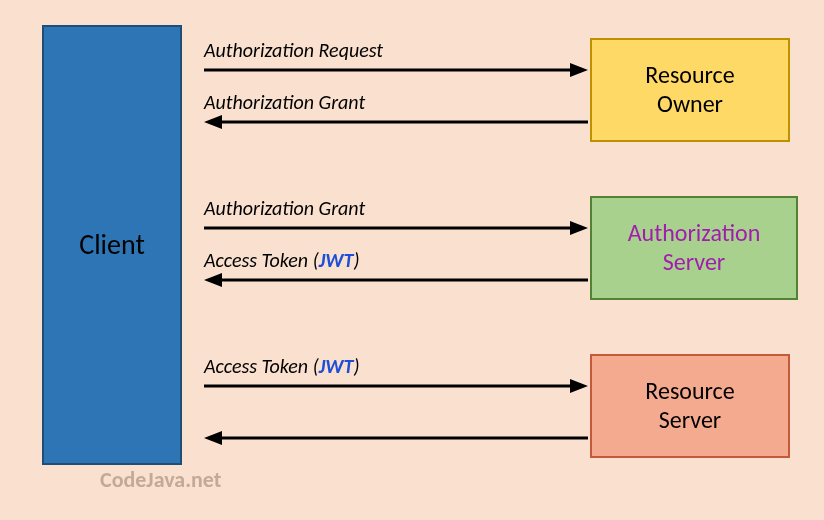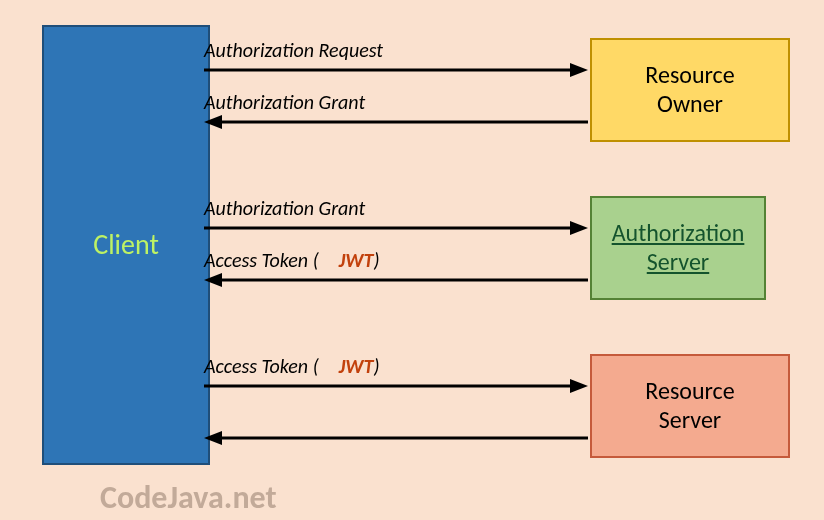--- a/index.html
+++ b/index.html
@@ -19,47 +19,46 @@
     display: flex;
     align-items: center;
     justify-content: center;
     text-align: center;
     box-sizing: border-box;
     line-height: 1.2;
   }
   .client {
     left: 42px;
     top: 25px;
-    width: 168px;
+    width: 140px;
     height: 440px;
     background: #2e75b6;
     border-color: #1f4e79;
-    color: #bef264;
+    color: #000000;
     font-size: 28px;
   }
   .resource-owner {
     left: 590px;
     top: 38px;
     width: 200px;
     height: 104px;
     background: #ffd966;
     border-color: #bf9000;
     color: #000;
     font-size: 24px;
   }
   .auth-server {
     left: 590px;
     top: 196px;
-    width: 176px;
+    width: 208px;
     height: 104px;
     background: #a9d18e;
     border-color: #548235;
-    color: #14532d;
+    color: #a21caf;
     font-size: 24px;
-    text-decoration: underline;
   }
   .resource-server {
     left: 590px;
     top: 354px;
     width: 200px;
     height: 104px;
     background: #f4aa8f;
     border-color: #c55a3b;
     color: #000;
     font-size: 24px;
@@ -75,33 +74,31 @@
   .arrow-label {
     position: absolute;
     width: 384px;
     left: 204px;
     font-style: italic;
     font-size: 20px;
     color: #000;
   }
   .jwt-em {
     font-weight: bold;
-    color: #c2410c;
+    color: #1d4ed8;
     font-style: italic;
-    margin-left: 20px;
   }
   .watermark {
     position: absolute;
     left: 100px;
     top: 466px;
-    font-size: 32px;
+    font-size: 22px;
     font-weight: bold;
     color: #c2aa99;
     font-family: Calibri, Arial, sans-serif;
-    margin-top: 12px;
   }
 </style>
 </head>
 <body>
 
 <div class="canvas">
 
   <div class="box client">
     <span>Client</span>
   </div>

